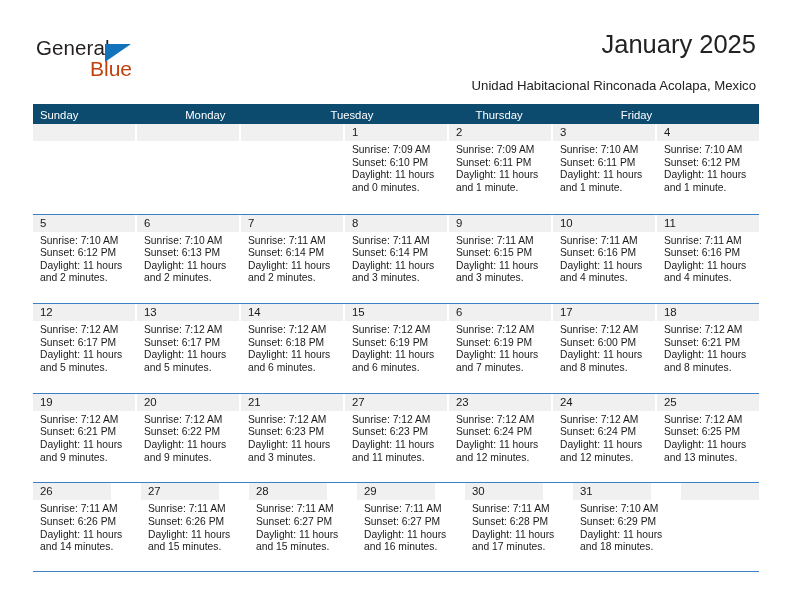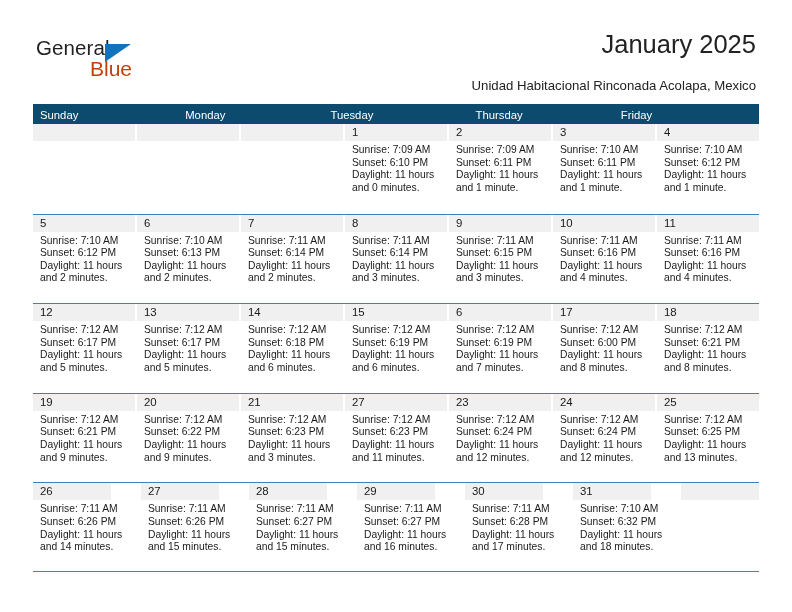--- a/index.html
+++ b/index.html
@@ -465,21 +465,21 @@
               <div>Sunrise: 7:11 AM</div>
               <div>Sunset: 6:28 PM</div>
               <div>Daylight: 11 hours</div>
               <div>and 17 minutes.</div>
             </div>
           </div>
           <div class="day-cell">
             <div class="day-num-strip">31</div>
             <div class="day-info">
               <div>Sunrise: 7:10 AM</div>
-              <div>Sunset: 6:32 PM</div>
+              <div>Sunset: 6:29 PM</div>
               <div>Daylight: 11 hours</div>
               <div>and 18 minutes.</div>
             </div>
           </div>
           <div class="day-cell empty">
             <div class="day-num-strip"></div>
           </div>
         </div>
       </div>
   </div>

